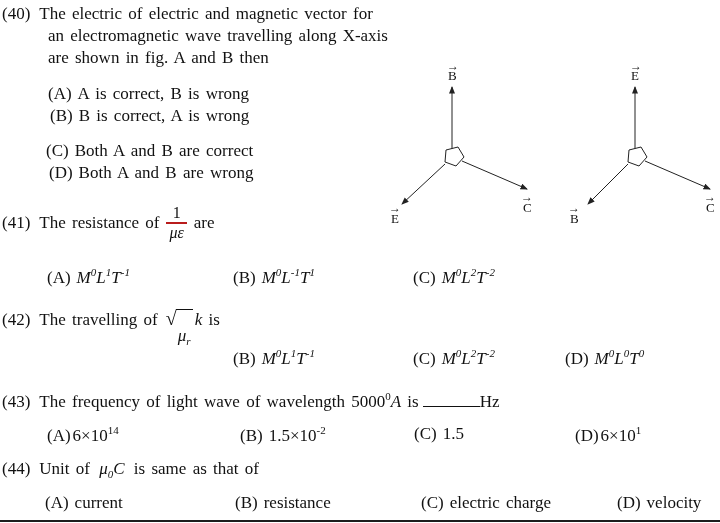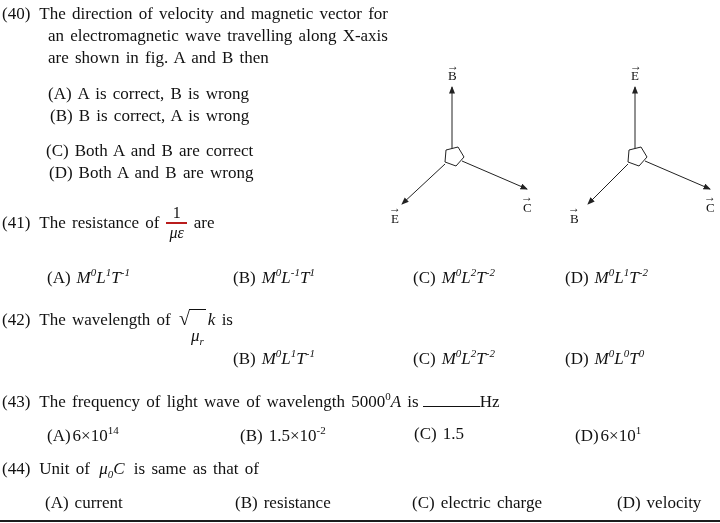--- a/index.html
+++ b/index.html
@@ -26,21 +26,21 @@
   .radicand{border-top:1px solid #111;padding:16px 2px;font-style:italic;line-height:1.15;}
   .blank{display:inline-block;width:57px;border-bottom:1px solid #111;height:14px;margin-left:4px;}
   .optrow span.opt{position:absolute;top:0;}
   svg text{font-family:"Liberation Serif","DejaVu Serif",serif;}
   .botline{position:absolute;left:0;top:520px;width:720px;height:2px;background:#1c1c1c;}
 </style>
 </head>
 <body>
 
 <div class="abs" style="left:2px;top:4px;">
-  <span class="qnum">(40)</span><span>The direction of velocity and magnetic vector for</span>
+  <span class="qnum">(40)</span><span>The electric of electric and magnetic vector for</span>
 </div>
 <div class="abs" style="left:48px;top:26px;">an electromagnetic wave travelling along X-axis</div>
 <div class="abs" style="left:48px;top:48px;">are shown in fig. A and B then</div>
 
 <div class="abs" style="left:48px;top:84px;">
   <span class="opt-label">(A)</span><span>A is correct, B is wrong</span>
 </div>
 <div class="abs" style="left:50px;top:106px;">
   <span class="opt-label">(B)</span><span>B is correct, A is wrong</span>
 </div>
@@ -92,25 +92,24 @@
     <span class="num">1</span>
     <span class="den">με</span>
   </span>
   <span>are</span>
 </div>
 
 <div class="abs optrow" style="left:0;top:266px;width:720px;height:22px;">
   <span class="opt" style="left:47px;"><span class="opt-label">(A)</span><span class="formula">M<sup>0</sup>L<sup>1</sup>T<sup>-1</sup></span></span>
   <span class="opt" style="left:233px;"><span class="opt-label">(B)</span><span class="formula">M<sup>0</sup>L<sup>-1</sup>T<sup>1</sup></span></span>
   <span class="opt" style="left:413px;"><span class="opt-label">(C)</span><span class="formula">M<sup>0</sup>L<sup>2</sup>T<sup>-2</sup></span></span>
-  <span class="opt" style="left:565px;"><span class="opt-label">(D)</span><span class="formula">M<sup>0</sup>L<sup>1</sup>T<sup>-2</sup></span></span>
 </div>
 
 <div class="abs" style="left:2px;top:309px;">
-  <span class="qnum">(42)</span><span>The wavelength of</span>
+  <span class="qnum">(42)</span><span>The travelling of</span>
   <span class="sqrt">
       <span class="sqrt-sym">√</span>
       <span class="radicand">μ<sub>r</sub></span>
     </span><span class="formula">k</span>
   <span>is</span>
 </div>
 
 <div class="abs optrow" style="left:0;top:347px;width:720px;height:22px;">
   <span class="opt" style="left:233px;"><span class="opt-label">(B)</span><span class="formula">M<sup>0</sup>L<sup>1</sup>T<sup>-1</sup></span></span>
   <span class="opt" style="left:413px;"><span class="opt-label">(C)</span><span class="formula">M<sup>0</sup>L<sup>2</sup>T<sup>-2</sup></span></span>
@@ -132,17 +131,17 @@
 
 <div class="abs" style="left:2px;top:459px;">
   <span class="qnum">(44)</span><span>Unit of</span>
   <span class="formula" style="margin:0 3px;">μ<sub>0</sub>C</span>
   <span>is same as that of</span>
 </div>
 
 <div class="abs optrow" style="left:0;top:493px;width:584px;height:22px;">
   <span class="opt" style="left:45px;"><span class="opt-label">(A)</span><span>current</span></span>
   <span class="opt" style="left:235px;"><span class="opt-label">(B)</span><span>resistance</span></span>
-  <span class="opt" style="left:412px;"><span class="opt-label">(C)</span><span>electric charge</span></span>
+  <span class="opt" style="left:421px;"><span class="opt-label">(C)</span><span>electric charge</span></span>
   <span class="opt" style="left:617px;"><span class="opt-label">(D)</span><span>velocity</span></span>
 </div>
 
 <div class="botline"></div>
 
 </body></html>

